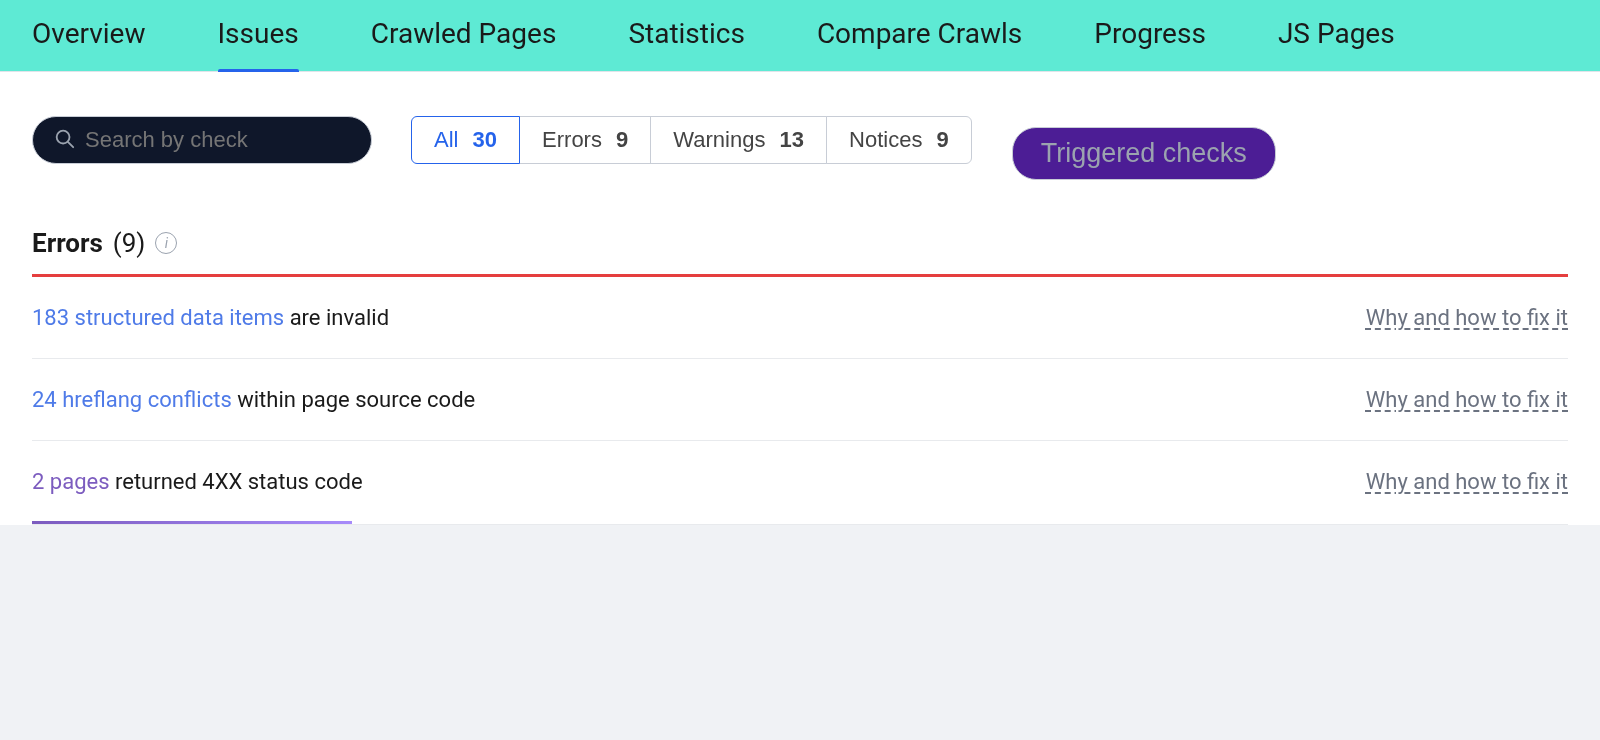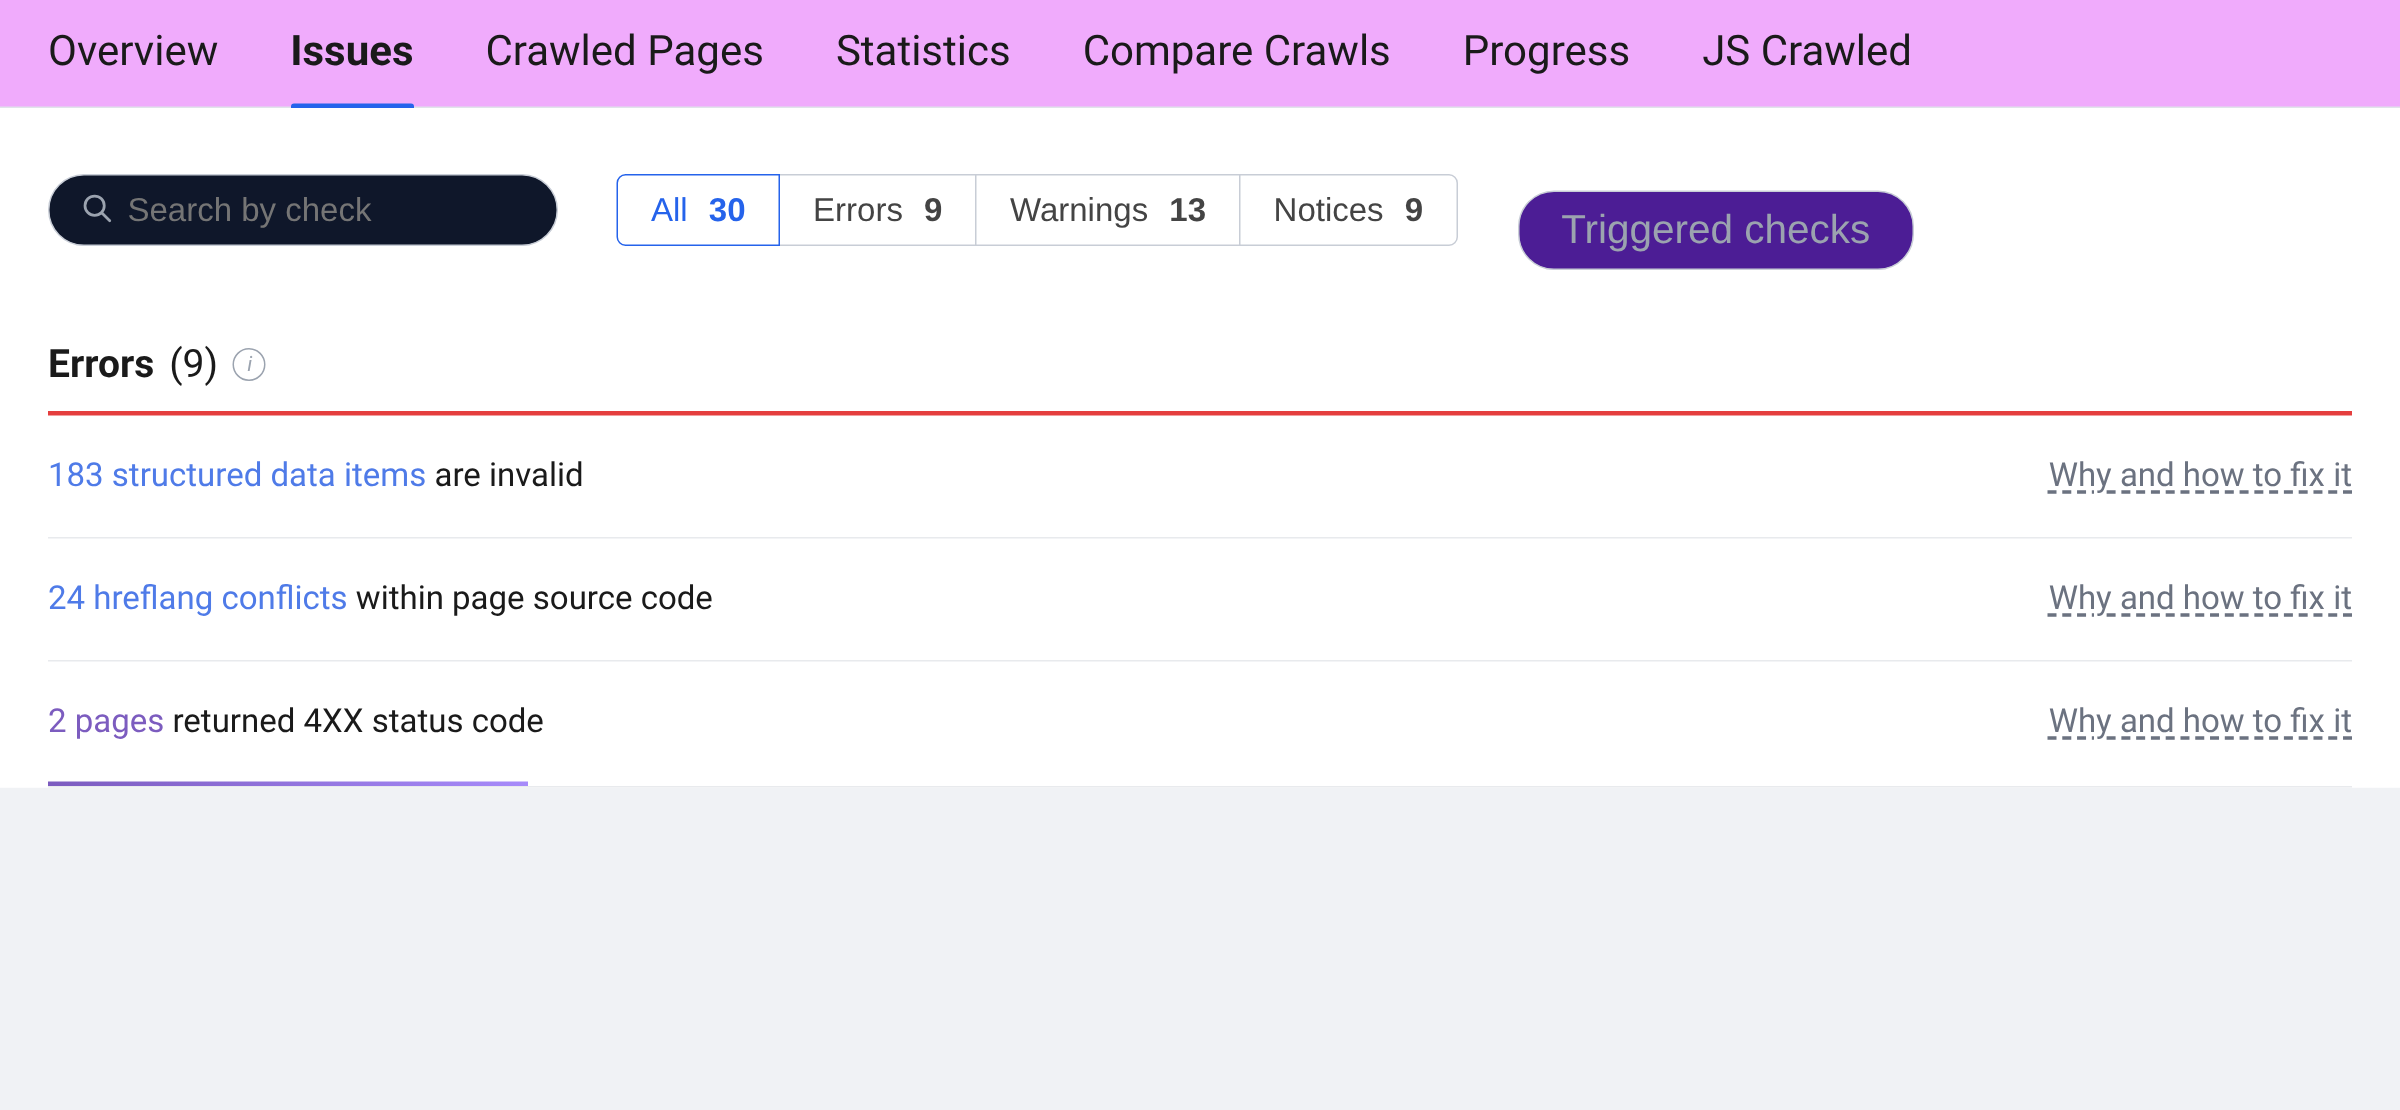--- a/index.html
+++ b/index.html
@@ -6,43 +6,44 @@
     body {
       font-family: -apple-system, BlinkMacSystemFont, 'Segoe UI', Roboto, sans-serif;
       background: #f0f2f5;
       color: #1a1a1a;
       width: 1600px;
       min-height: 740px;
     }
 
     
     .top-nav {
-      background: #f0abfc;
+      background: #5eead4;
       display: flex;
       align-items: center;
       padding: 0 32px;
       border-bottom: 1px solid #e0e4ea;
       height: 72px;
+      gap: 24px;
     }
     .nav-item {
       font-size: 28px;
       font-weight: 400;
       color: #1a1a1a;
       margin-right: 48px;
       cursor: pointer;
       padding-bottom: 4px;
       white-space: nowrap;
       position: relative;
       height: 72px;
       display: flex;
       align-items: center;
     }
     .nav-item.active {
       color: #1a1a1a;
-      font-weight: 700;
+      font-weight: 400;
     }
     .nav-item.active::after {
       content: '';
       position: absolute;
       bottom: 0;
       left: 0;
       right: 0;
       height: 3px;
       background: #2563eb;
       border-radius: 2px 2px 0 0;
@@ -233,21 +234,21 @@
   <div class="nav-item">
     <span>Statistics</span>
   </div>
   <div class="nav-item">
     <span>Compare Crawls</span>
   </div>
   <div class="nav-item">
     <span>Progress</span>
   </div>
   <div class="nav-item">
-    <span>JS Crawled</span>
+    <span>JS Pages</span>
   </div>
 </nav>
 
 <div class="main-content">
 
   <div class="filter-bar">
     <div class="search-box">
       <span class="search-icon-svg">
         <svg width="22" height="22" viewBox="0 0 24 24" fill="none" stroke="#9ba3af" stroke-width="2" stroke-linecap="round" stroke-linejoin="round">
           <circle cx="11" cy="11" r="7"></circle>

